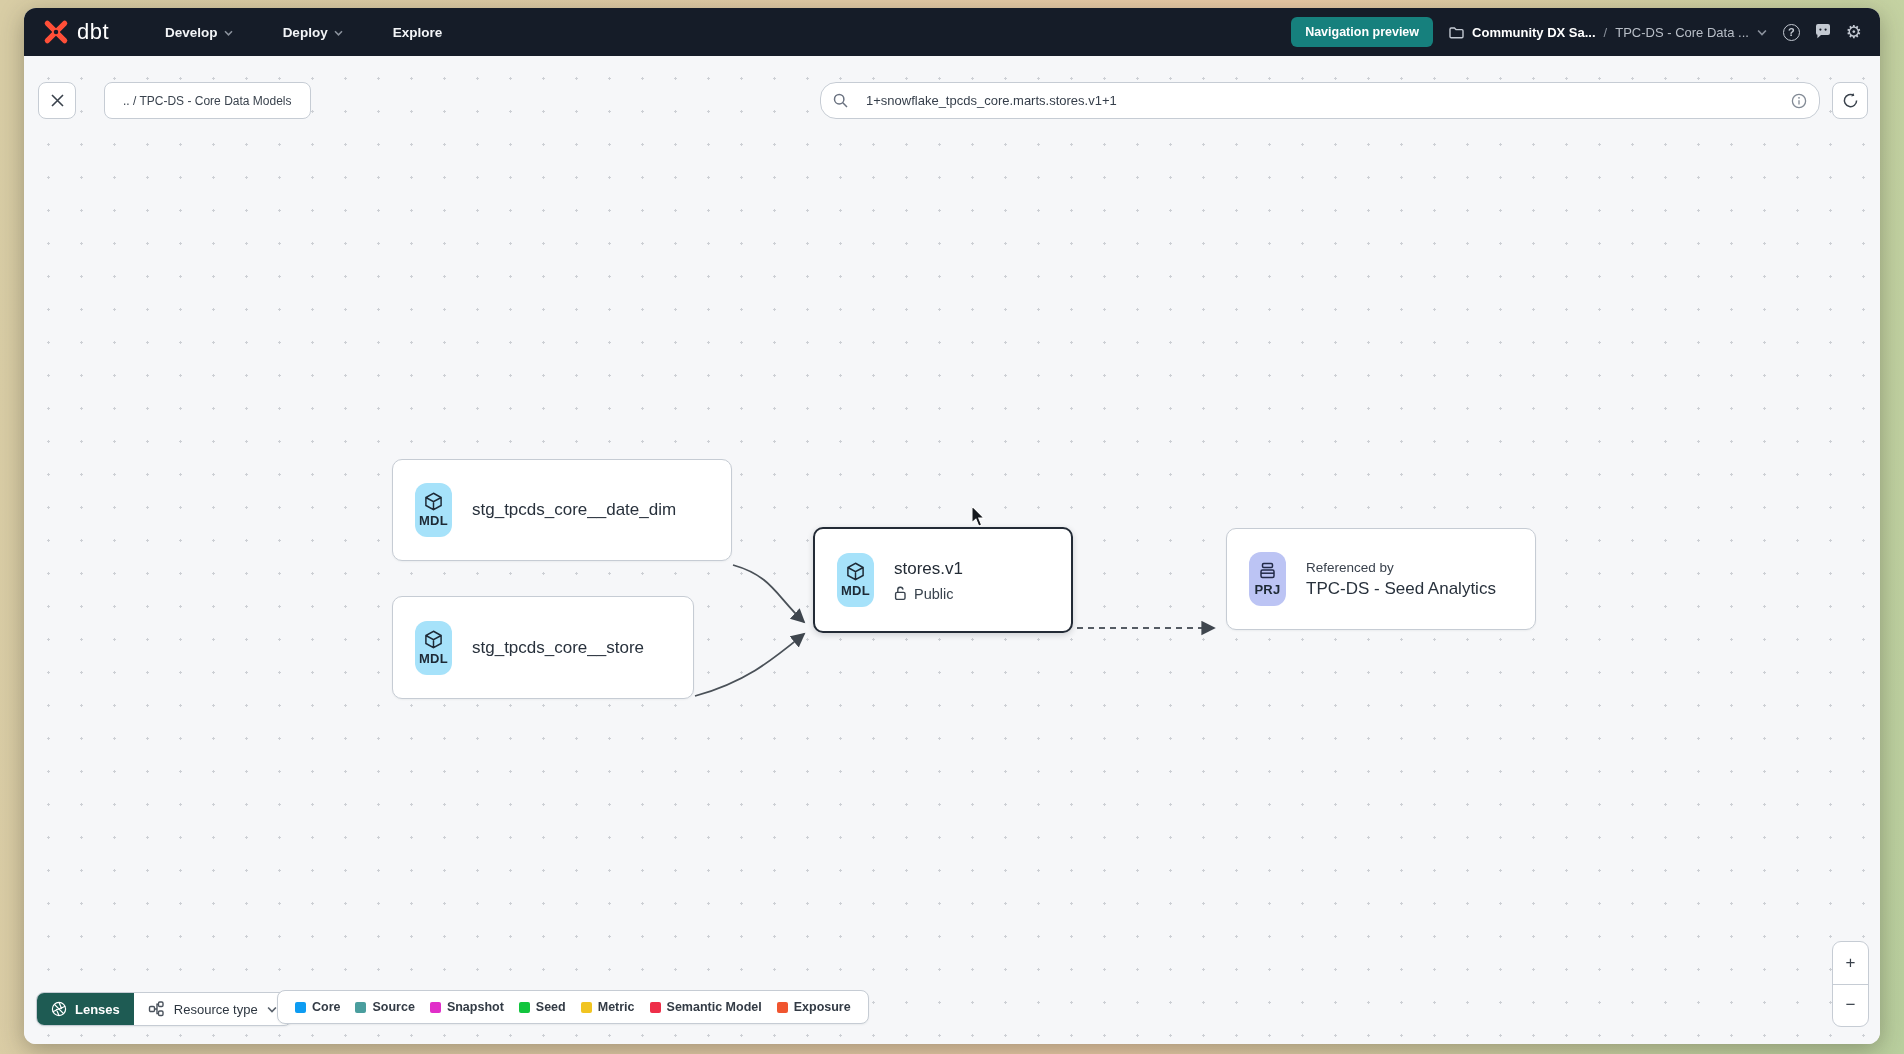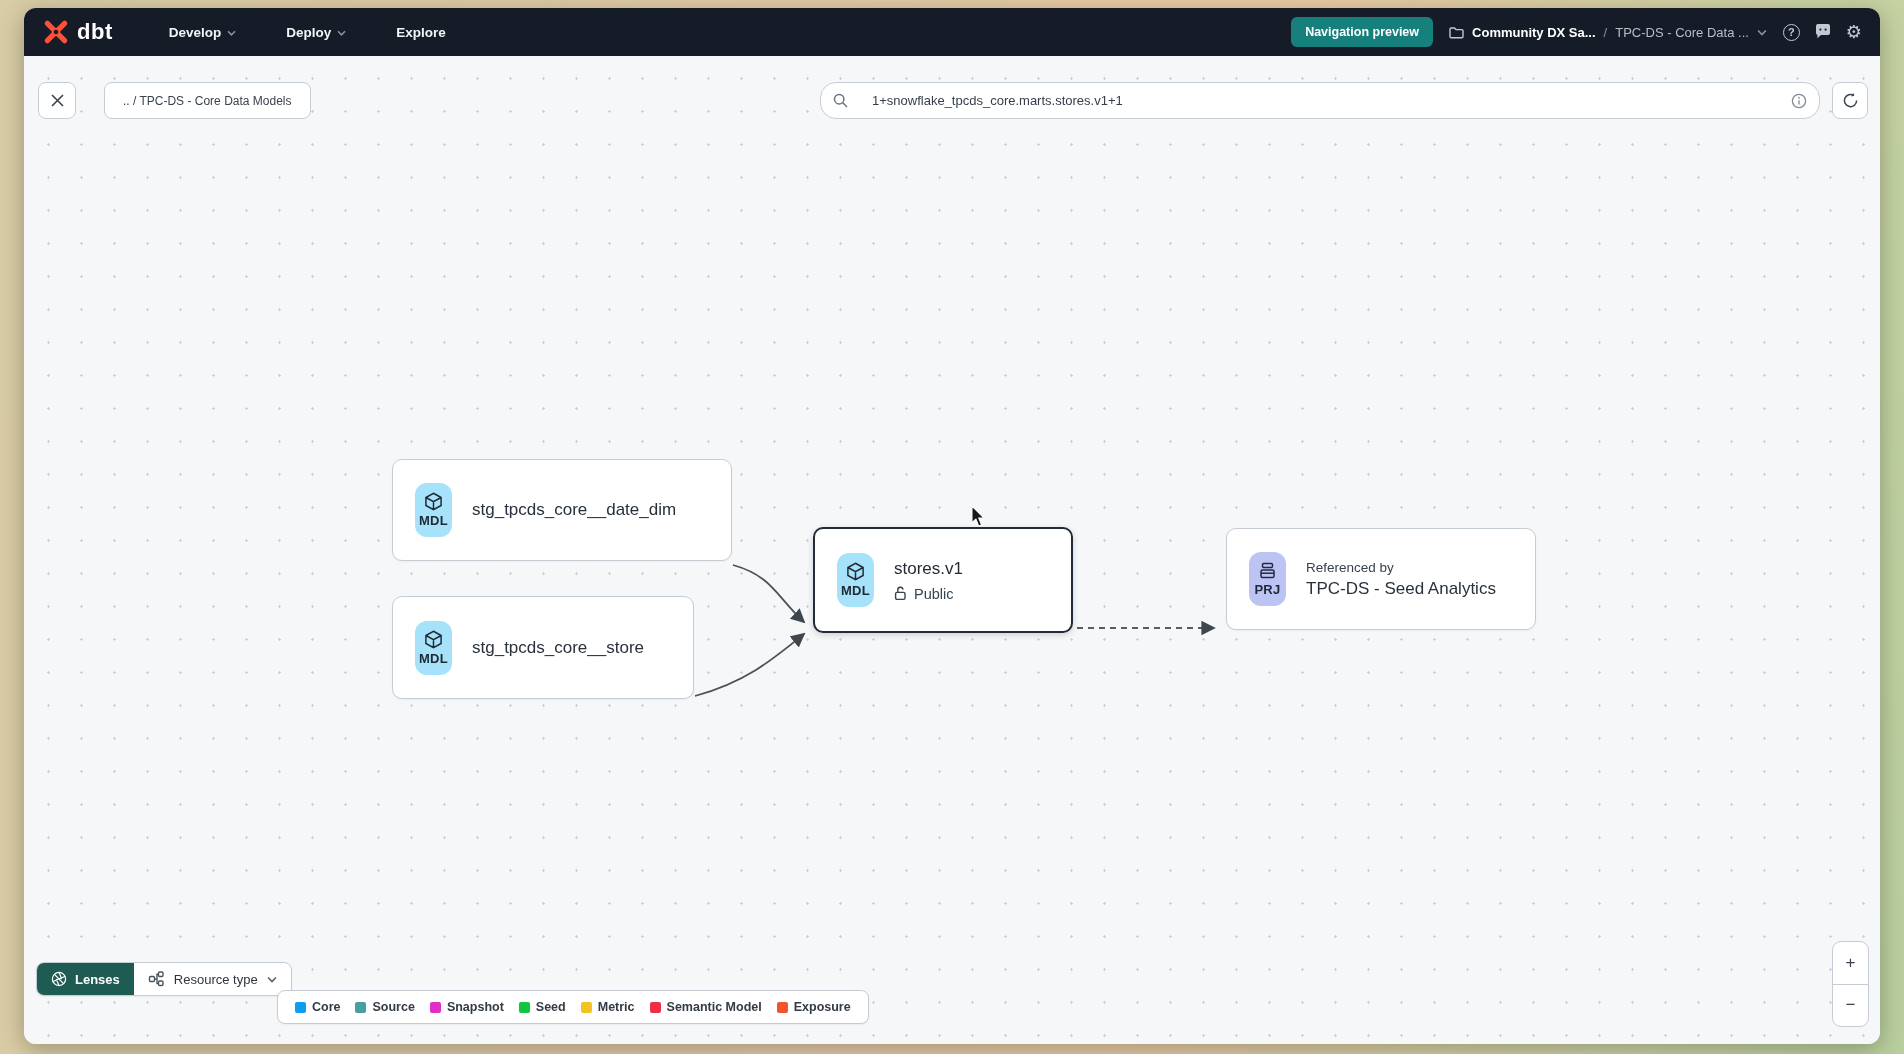--- a/index.html
+++ b/index.html
@@ -14,21 +14,21 @@
 
   
   .window { position:absolute; left:24px; top:8px; width:1856px; height:1036px;
     border-radius:12px; overflow:hidden; background:#f6f7f9;
     box-shadow:0 6px 24px rgba(40,40,30,.35); z-index:1; }
 
   
   .navbar { position:absolute; left:0; top:0; right:0; height:48px; background:#151c28;
     display:flex; align-items:center; padding:0 18px; gap:10px; }
   .logo { display:flex; align-items:center; gap:7px; margin-right:26px; }
-  .logo-text { color:#fff; font-size:22px; font-weight:bold; letter-spacing:.5px; }
+  .logo-text { color:#fff; font-size:22px; font-weight:normal; letter-spacing:.5px; }
   .menu { display:flex; align-items:center; gap:30px; }
   .menu-item { display:flex; align-items:center; gap:6px; color:#f2f4f7; font-size:13.5px;
     font-weight:600; cursor:pointer;padding-left:20px; }
   .menu-item svg { margin-top:2px; }
   .nav-right { margin-left:auto; display:flex; align-items:center; gap:16px; }
   .preview-pill { background:#16807d; color:#fff; font-size:12.5px; font-weight:600;
     padding:8px 14px; border-radius:6px; cursor:pointer; }
   .nav-bc { display:flex; align-items:center; gap:8px; }
   .nav-bc .proj { color:#fff; font-size:13px; font-weight:700; }
   .nav-bc .sep { color:#8a919c; font-size:13px; }
@@ -45,21 +45,21 @@
 
   
   .tool-btn { position:absolute; background:#fff; border:1px solid #c6ccd4; border-radius:8px;
     display:flex; align-items:center; justify-content:center; cursor:pointer; }
   .close-btn { left:14px; top:74px; width:38px; height:37px; }
   .chip { position:absolute; left:80px; top:74px; height:37px; background:#fff;
     border:1px solid #c6ccd4; border-radius:8px; display:flex; align-items:center;
     padding:0 18px; font-size:12px; color:#3a434e; cursor:pointer; }
   .search { position:absolute; left:796px; top:74px; width:1000px; height:37px; background:#fff;
     border:1px solid #c6ccd4; border-radius:16px; display:flex; align-items:center;
-    padding:0 12px; gap:24px; }
+    padding:0 12px; gap:18px; }
   .search-text { font-size:13px; color:#353e4a; flex:1; border:none; outline:none;
     font-family:"Liberation Sans",sans-serif; background:transparent; }
   .refresh-btn { left:1808px; top:74px; width:36px; height:37px; }
 
   
   .node { position:absolute; background:#fff; border:1px solid #c6ccd4; border-radius:10px;
     display:flex; align-items:center; padding-left:22px; gap:20px; cursor:pointer;
     box-shadow:0 1px 2px rgba(20,30,40,.05); }
   .node.selected { border:2px solid #232b36; box-shadow:0 2px 6px rgba(20,30,40,.18); }
   .badge { width:37px; height:54px; border-radius:12px; display:flex; flex-direction:column;
@@ -75,21 +75,21 @@
 
   #n-datedim { left:368px; top:451px; width:340px; height:102px; }
   #n-store   { left:368px; top:588px; width:302px; height:103px; }
   #n-stores  { left:789px; top:519px; width:260px; height:106px; }
   #n-prj     { left:1202px; top:520px; width:310px; height:102px; }
 
   .edges { position:absolute; left:0; top:0; width:1856px; height:1036px;
     pointer-events:none; }
 
   
-  .segmented { position:absolute; left:12px; top:954px; height:34px; display:flex;
+  .segmented { position:absolute; left:12px; top:984px; height:34px; display:flex;
     border-radius:8px; overflow:hidden; border:1px solid #c6ccd4; background:#fff;
     box-shadow:0 1px 2px rgba(20,30,40,.06); }
   .seg-lenses { background:#1e5b53; color:#fff; display:flex; align-items:center; gap:8px;
     padding:0 14px; font-size:13px; font-weight:600; cursor:pointer; }
   .seg-resource { display:flex; align-items:center; gap:9px; padding:0 14px;
     font-size:13px; color:#2d3640; font-weight:500; cursor:pointer; }
   .legend { position:absolute; left:253px; top:982px; height:34px; background:#fff;
     border:1px solid #c6ccd4; border-radius:8px; display:flex; align-items:center;
     gap:15px; padding:0 17px; box-shadow:0 1px 2px rgba(20,30,40,.06); }
   .leg-item { display:flex; align-items:center; gap:6px; font-size:12.5px; color:#333b45; font-weight:600; }

